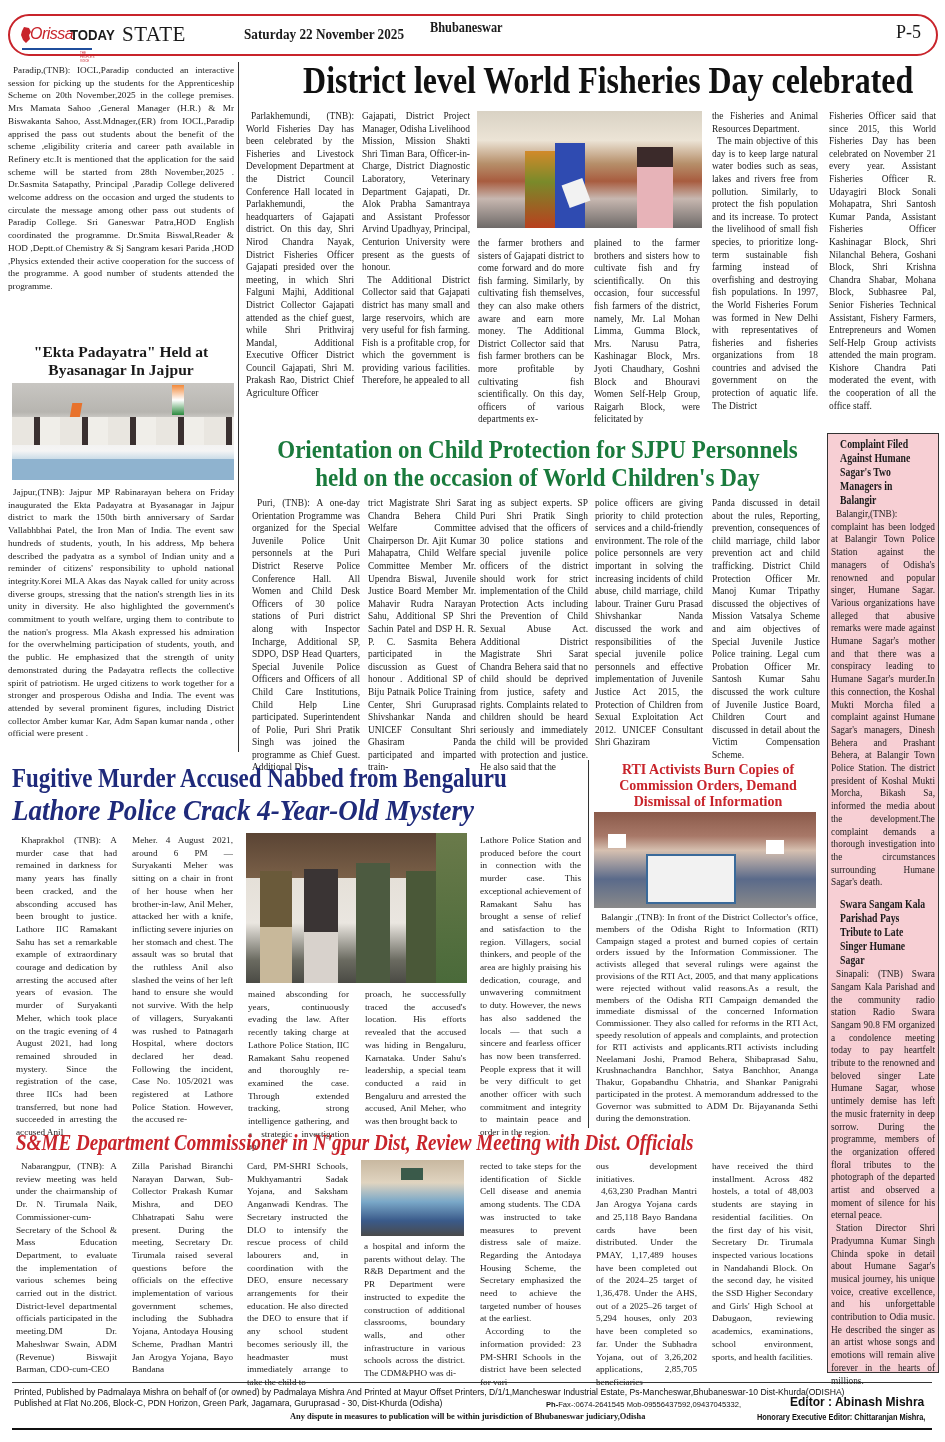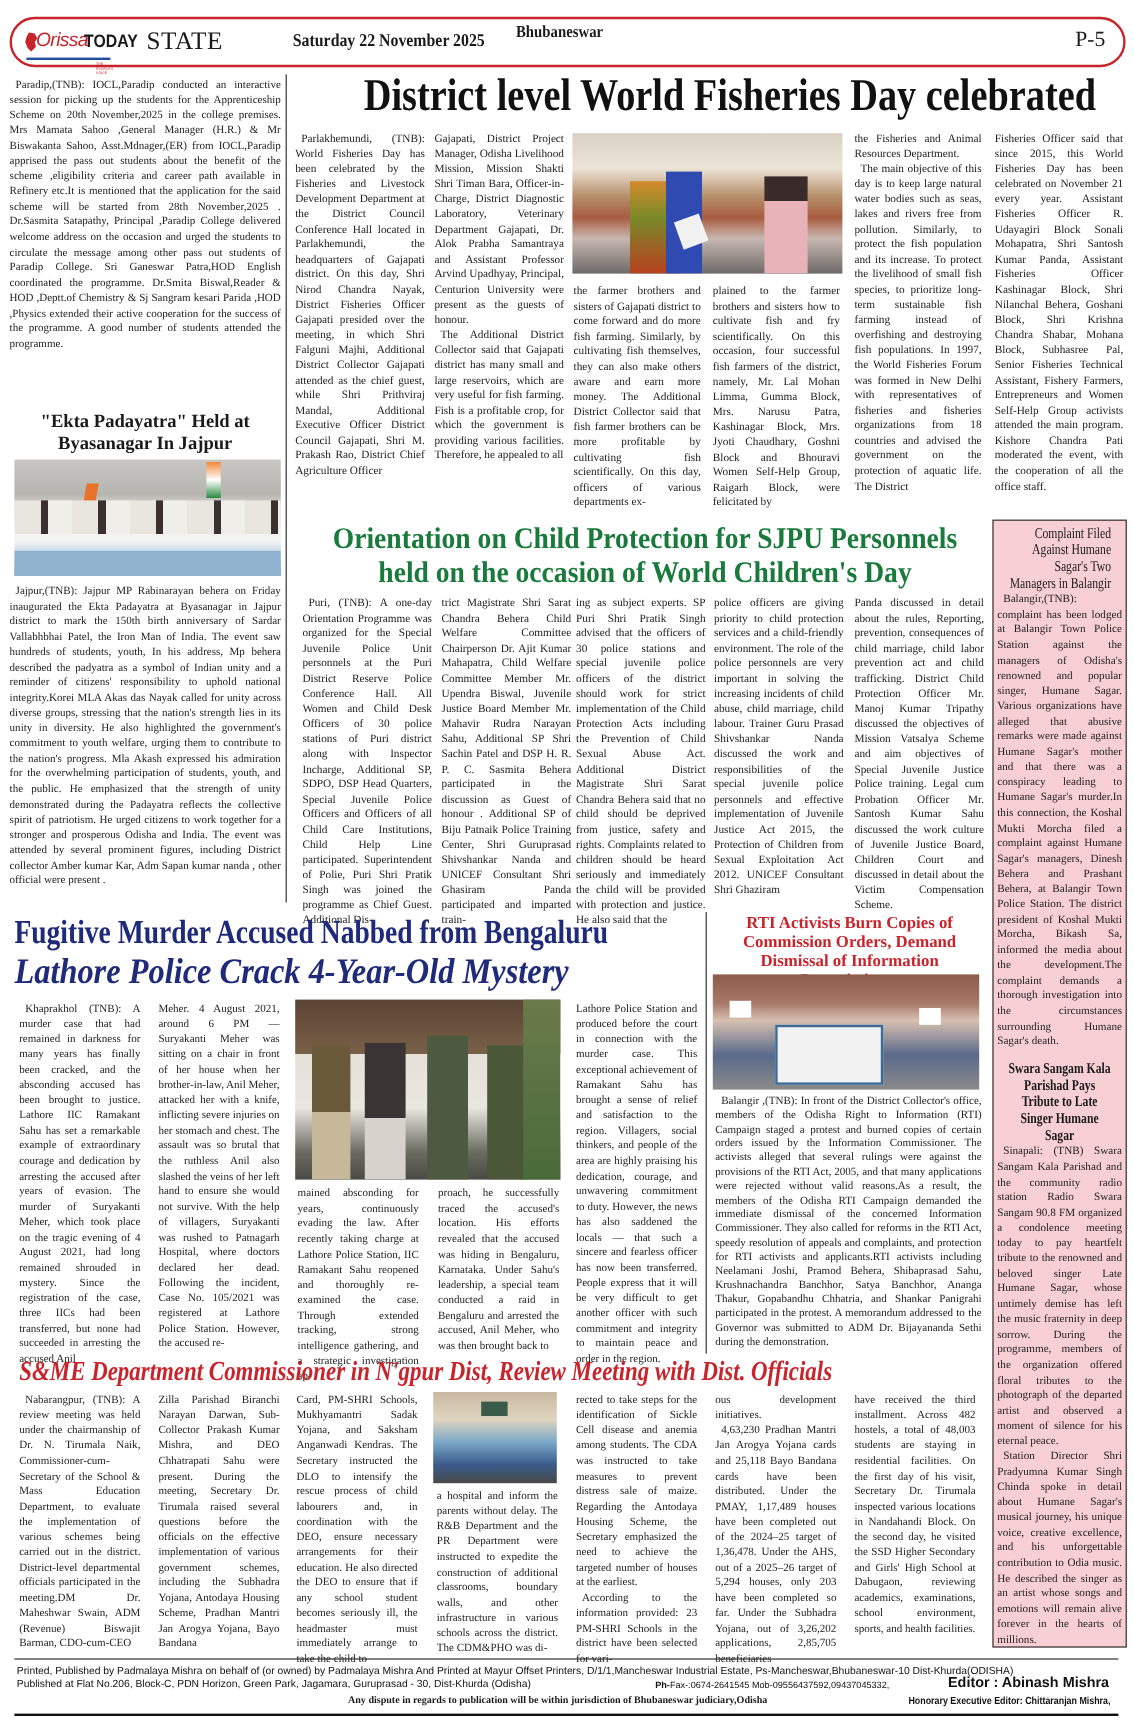--- a/index.html
+++ b/index.html
@@ -114,27 +114,27 @@
     <p style="text-indent:0">ing as subject experts. SP Puri Shri Pratik Singh advised that the officers of 30 police stations and special juvenile police officers of the district should work for strict implementation of the Child Protection Acts including the Prevention of Child Sexual Abuse Act. Additional District Magistrate Shri Sarat Chandra Behera said that no child should be deprived from justice, safety and rights. Complaints related to children should be heard seriously and immediately the child will be provided with protection and justice. He also said that the</p>
   </div>
 <div class="abs txt" style="left:595px;top:497px;width:108px">
     <p style="text-indent:0">police officers are giving priority to child protection services and a child-friendly environment. The role of the police personnels are very important in solving the increasing incidents of child abuse, child marriage, child labour. Trainer Guru Prasad Shivshankar Nanda discussed the work and responsibilities of the special juvenile police personnels and effective implementation of Juvenile Justice Act 2015, the Protection of Children from Sexual Exploitation Act 2012. UNICEF Consultant Shri Ghaziram</p>
   </div>
 <div class="abs txt" style="left:712px;top:497px;width:108px">
     <p style="text-indent:0">Panda discussed in detail about the rules, Reporting, prevention, consequences of child marriage, child labor prevention act and child trafficking. District Child Protection Officer Mr. Manoj Kumar Tripathy discussed the objectives of Mission Vatsalya Scheme and aim objectives of Special Juvenile Justice Police training. Legal cum Probation Officer Mr. Santosh Kumar Sahu discussed the work culture of Juvenile Justice Board, Children Court and discussed in detail about the Victim Compensation Scheme.</p>
   </div>
 
 <div class="abs pinkbox" style="left:827px;top:433px;width:112px;height:940px">
-  <div style="font-weight:normal;font-size:12.5px;line-height:14px;text-align:right;margin-top:3px">
+  <div style="font-weight:bold;font-size:12.5px;line-height:14px;text-align:left;margin-top:3px">
     <span class="cond" style="transform:scaleX(0.78)">Complaint Filed Against Humane Sagar's Two Managers in Balangir</span>
   </div>
   <div class="txt" style="padding:0 3px;margin-top:1px;font-size:9.3px;line-height:12.7px">
       <p>Balangir,(TNB): complaint has been lodged at Balangir Town Police Station against the managers of Odisha's renowned and popular singer, Humane Sagar. Various organizations have alleged that abusive remarks were made against Humane Sagar's mother and that there was a conspiracy leading to Humane Sagar's murder.In this connection, the Koshal Mukti Morcha filed a complaint against Humane Sagar's managers, Dinesh Behera and Prashant Behera, at Balangir Town Police Station. The district president of Koshal Mukti Morcha, Bikash Sa, informed the media about the development.The complaint demands a thorough investigation into the circumstances surrounding Humane Sagar's death.</p>
     </div>
-  <div style="font-weight:bold;font-size:12.5px;line-height:14px;text-align:center;margin-top:8px">
+  <div style="font-weight:bold;font-size:12.5px;line-height:14px;text-align:left;margin-top:8px">
     <span class="cond" style="transform:scaleX(0.78)">Swara Sangam Kala Parishad Pays Tribute to Late Singer Humane Sagar</span>
   </div>
   <div class="txt" style="padding:0 3px;margin-top:1px;font-size:9.3px;line-height:12.7px">
       <p>Sinapali: (TNB) Swara Sangam Kala Parishad and the community radio station Radio Swara Sangam 90.8 FM organized a condolence meeting today to pay heartfelt tribute to the renowned and beloved singer Late Humane Sagar, whose untimely demise has left the music fraternity in deep sorrow. During the programme, members of the organization offered floral tributes to the photograph of the departed artist and observed a moment of silence for his eternal peace.</p>
       <p>Station Director Shri Pradyumna Kumar Singh Chinda spoke in detail about Humane Sagar's musical journey, his unique voice, creative excellence, and his unforgettable contribution to Odia music. He described the singer as an artist whose songs and emotions will remain alive forever in the hearts of millions.</p>
     </div>
 </div>
 
 <div class="abs" style="left:12px;top:762px;width:575px;color:#1f2a7a;font-weight:bold">
   <div style="font-size:28px;line-height:32px;white-space:nowrap;transform:scaleX(0.82);transform-origin:left">Fugitive Murder Accused Nabbed from Bengaluru</div>
@@ -205,15 +205,15 @@
   </div>
 <div class="abs txt" style="left:712px;top:1160px;width:101px;font-size:9.2px;line-height:12.7px">
     <p style="text-indent:0">have received the third installment. Across 482 hostels, a total of 48,003 students are staying in residential facilities. On the first day of his visit, Secretary Dr. Tirumala inspected various locations in Nandahandi Block. On the second day, he visited the SSD Higher Secondary and Girls' High School at Dabugaon, reviewing academics, examinations, school environment, sports, and health facilities.</p>
   </div>
 
 <div class="abs hline" style="left:12px;top:1382px;width:920px"></div>
 <div class="abs footer" style="left:14px;top:1387px;width:920px;white-space:nowrap">Printed, Published by Padmalaya Mishra on behalf of (or owned) by Padmalaya Mishra And Printed at  Mayur Offset Printers, D/1/1,Mancheswar Industrial Estate, Ps-Mancheswar,Bhubaneswar-10 Dist-Khurda(ODISHA)</div>
 <div class="abs footer" style="left:14px;top:1398px;white-space:nowrap">Published at  Flat No.206, Block-C, PDN Horizon, Green Park, Jagamara, Guruprasad - 30, Dist-Khurda (Odisha)</div>
 <div class="abs footer" style="left:546px;top:1399px;font-size:7.6px;white-space:nowrap"><b>Ph-</b><span>Fax-:0674-2641545  Mob-09556437592,09437045332,</span></div>
 <div class="abs footer" style="left:790px;top:1397px;font-size:12px;font-weight:bold;white-space:nowrap">Editor : Abinash Mishra</div>
-<div class="abs" style="left:290px;top:1412px;font-size:8.4px;font-weight:bold;white-space:nowrap;font-family:'Liberation Serif',serif">Any dispute in regards to publication will be within jurisdiction of Bhubaneswar judiciary,Odisha</div>
+<div class="abs" style="left:290px;top:1412px;font-size:8.4px;font-weight:bold;white-space:nowrap;font-family:'Liberation Serif',serif">Any dispute in measures to publication will be within jurisdiction of Bhubaneswar judiciary,Odisha</div>
 <div class="abs footer" style="left:757px;top:1412px;font-size:8.6px;font-weight:bold;white-space:nowrap;transform:scaleX(0.86);transform-origin:left">Honorary Executive Editor: Chittaranjan Mishra,</div>
 <div class="abs hline" style="left:12px;top:1428px;width:920px;height:1.5px;background:#111"></div>
 
 </body></html>

